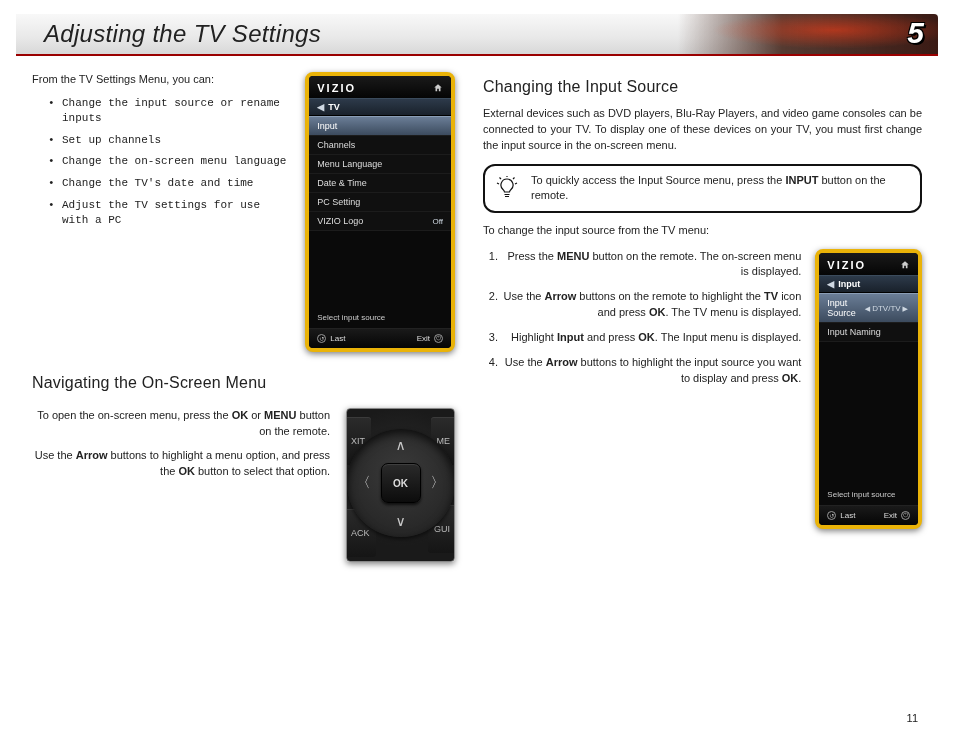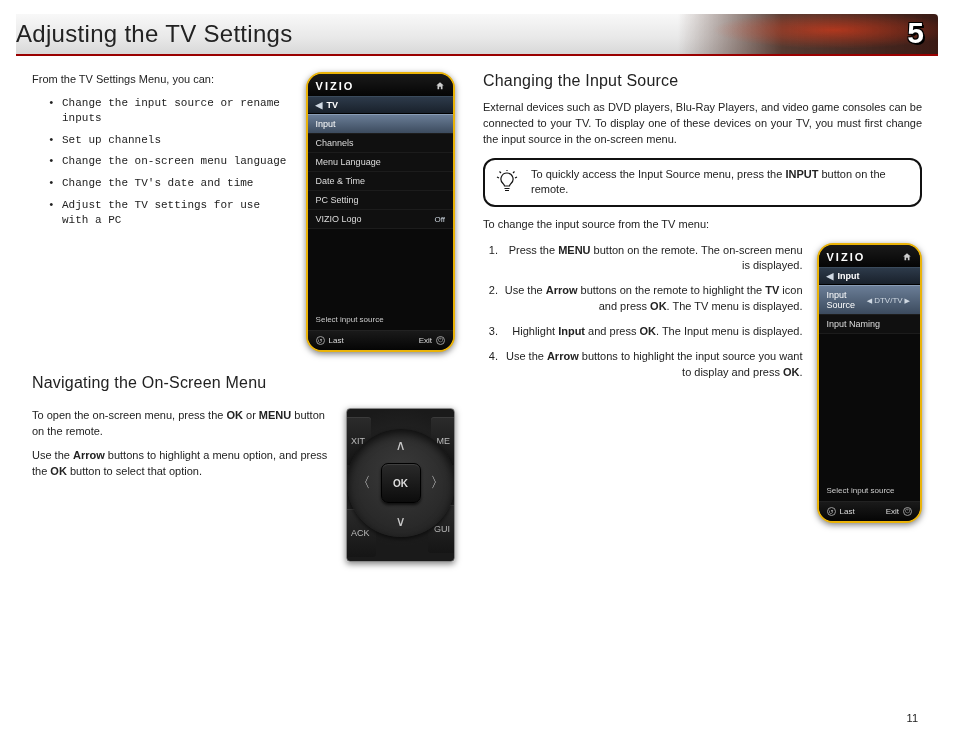--- a/index.html
+++ b/index.html
@@ -12,21 +12,23 @@
     position: relative;
     overflow: hidden;
   }
   .banner {
     position: relative;
     height: 42px;
     background: linear-gradient(to bottom, #f8f8f8 0%, #e8e8e8 60%, #d8d8d8 100%);
     border-bottom: 2px solid #9a0000;
     display: flex;
     align-items: center;
+    padding-left: 28px;
     margin: 14px 16px 0 16px;
+    font-style: italic;
   }
   .banner::after {
     content: "";
     position: absolute;
     right: 0; top: 0; bottom: 0;
     width: 260px;
     background:
       radial-gradient(ellipse at 60% 40%, rgba(255,60,20,0.55), rgba(120,0,0,0.0) 55%),
       linear-gradient(to right, rgba(90,70,60,0.0), rgba(70,40,30,0.9) 40%, #3a1a14 100%);
     border-top-right-radius: 4px;
@@ -59,37 +61,37 @@
 
   p.body, li.body, ol li {
     font-size: 11px;
     line-height: 1.45;
     color: #222;
   }
   p.body { margin-bottom: 8px; }
   h2.section {
     font-size: 16px;
     font-weight: 400;
-    margin: 0 0 10px 0;
+    margin: 6px 0 10px 0;
     font-family: "Helvetica Neue Condensed", "Arial Narrow", Arial, sans-serif;
     letter-spacing: 0.2px;
   }
   .intro-row { display: flex; gap: 16px; }
   .intro-text { flex: 1 1 auto; }
   ul.bullets { list-style: none; padding-left: 18px; font-family: Liberation Mono, monospace; }
   ul.bullets li { position: relative; margin-bottom: 7px; padding-left: 12px; font-size: 11px; line-height: 1.35; }
   ul.bullets li::before {
     content: "•"; position: absolute; left: -2px; top: 0; font-size: 11px;
   }
 
   .tv-screen {
     width: 170px;
     background: #0b0b0b;
-    border: 2px solid #eab308;
-    border-radius: 16px;
+    border: 4px solid #eab308;
+    border-radius: 8px;
     box-shadow: 0 2px 6px rgba(0,0,0,0.5);
     color: #eee;
     font-size: 9px;
     display: flex;
     flex-direction: column;
     overflow: hidden;
   }
   .tv-screen.small { width: 170px; }
   .tv-head {
     display: flex; justify-content: space-between; align-items: center;
@@ -150,21 +152,21 @@
     color: #ddd;
     gap: 24px;
   }
   .tv-foot .fgrp { display: flex; align-items: center; gap: 4px; }
   .circ {
     width: 9px; height: 9px; border: 1px solid #999; border-radius: 50%;
     display: inline-flex; align-items: center; justify-content: center;
     font-size: 6px; color: #bbb;
   }
 
-  .nav-row { display: flex; gap: 16px; margin-top: 16px; }
+  .nav-row { display: flex; gap: 16px; margin-top: 16px; text-align: right; }
   .nav-text { flex: 1 1 auto; }
   .remote {
     width: 170px; height: 154px;
     background: radial-gradient(circle at 50% 45%, #2e2e2e, #1a1a1a 70%);
     border: 1px solid #888;
     border-radius: 4px;
     box-shadow: 0 2px 6px rgba(0,0,0,0.5);
     position: relative;
     overflow: hidden;
   }

